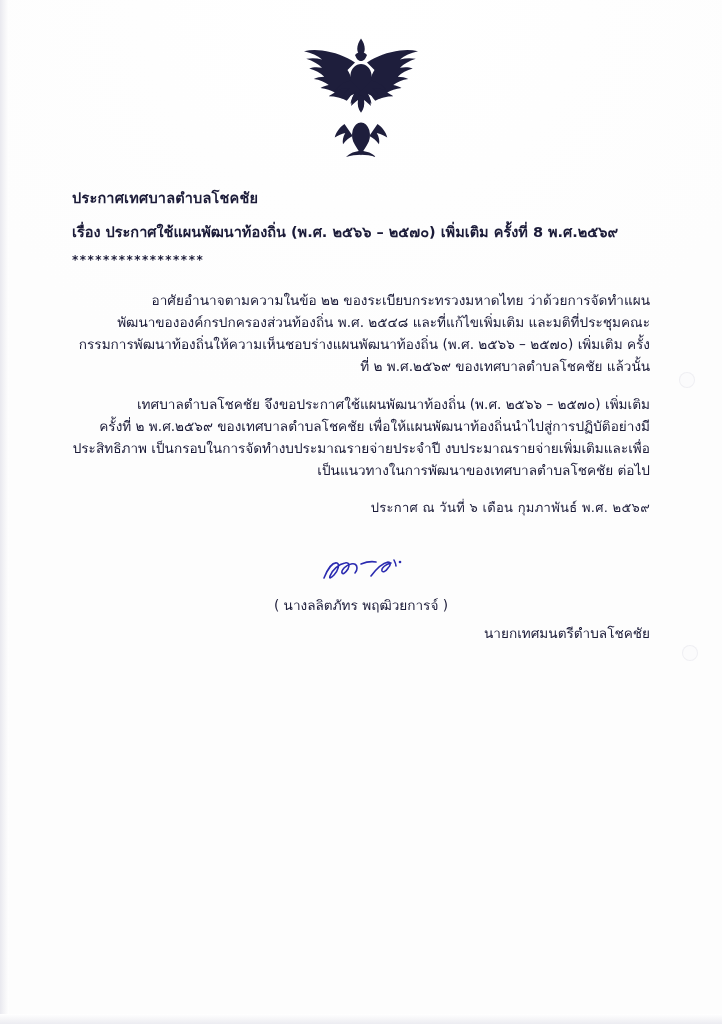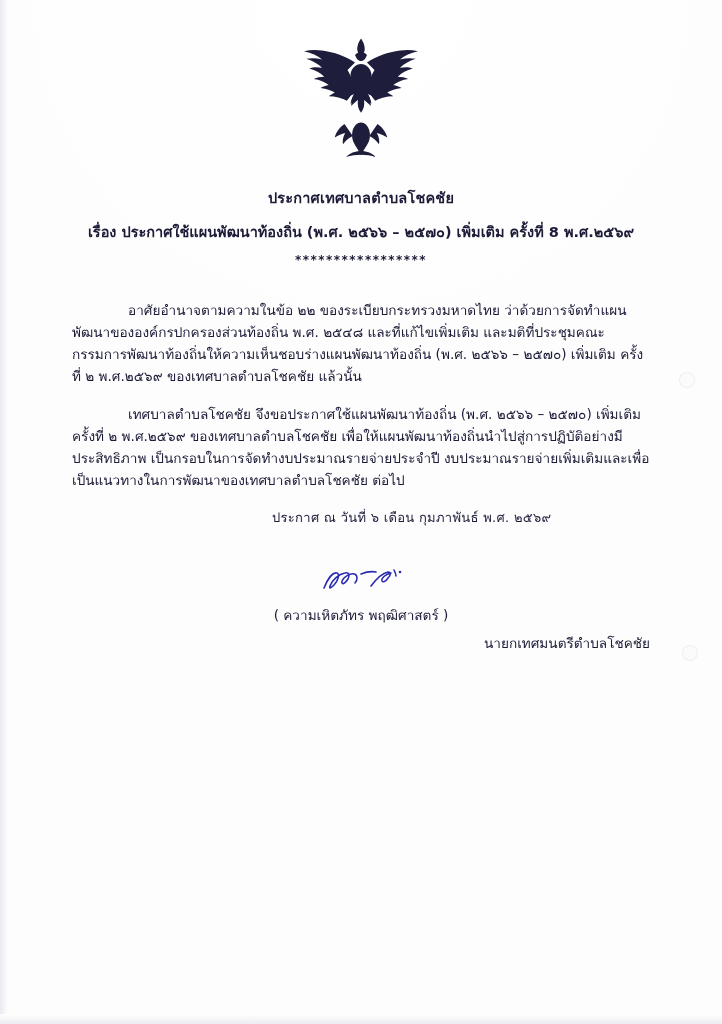--- a/index.html
+++ b/index.html
@@ -57,21 +57,20 @@
     justify-content: center;
     padding-top: 34px;
   }
   .emblem {
     width: 150px;
     height: 126px;
     display: block;
   }
 
   .title-block {
-    text-align: center;
     margin-top: 28px;
   }
   .doc-title {
     font-size: 14.5px;
     font-weight: 700;
     letter-spacing: .2px;
     line-height: 1.5;
     color: #1b1b38;
   }
   .doc-subtitle {
@@ -83,25 +82,25 @@
   }
   .stars {
     font-size: 12px;
     letter-spacing: 1.5px;
     margin-top: 9px;
     color: #1b1b38;
     font-weight: 700;
   }
 
   .body-block {
-    margin-top: 32px;
+    margin-top: 22px;
     font-size: 13.6px;
     line-height: 1.62;
     color: #1b1b38;
-    text-align: left;
+    text-align: right;
   }
   .para {
     margin: 0 0 16px 0;
     text-indent: 56px;
   }
   .para.last { margin-bottom: 8px; }
 
   .date-line {
     margin-top: 6px;
     font-size: 13px;
@@ -188,18 +187,18 @@
         <svg width="90" height="32" viewBox="0 0 90 32" aria-hidden="true">
           <g fill="none" stroke="#2b2bb0" stroke-width="1.6" stroke-linecap="round">
             <path d="M8 24c4-10 9-16 13-15 3 1 1 8-3 12-3 3-5 4-4 1 2-6 9-12 15-13 4-1 5 2 3 6-2 3-5 6-6 4-1-3 4-8 9-9 4-1 6 1 6 4 0 2-1 4-2 5"></path>
             <path d="M45 10c5-2 10-3 15-2"></path>
             <path d="M55 22c6-8 12-13 17-14 3 0 3 3 0 6-2 3-5 5-6 3-1-3 4-7 9-8"></path>
             <path d="M78 6c1 2 2 4 2 6"></path>
           </g>
           <circle cx="84" cy="8" r="1.3" fill="#2b2bb0"></circle>
         </svg>
       </div>
-      <div class="signer-name">( ความเหิตภัทร  พฤฒิศาสตร์ )</div>
+      <div class="signer-name">( นางลลิตภัทร  พฤฒิวยการจ์ )</div>
       <div class="signer-role">นายกเทศมนตรีตำบลโชคชัย</div>
     </div>
 
   </div>
 </div>
 
 </body></html>

